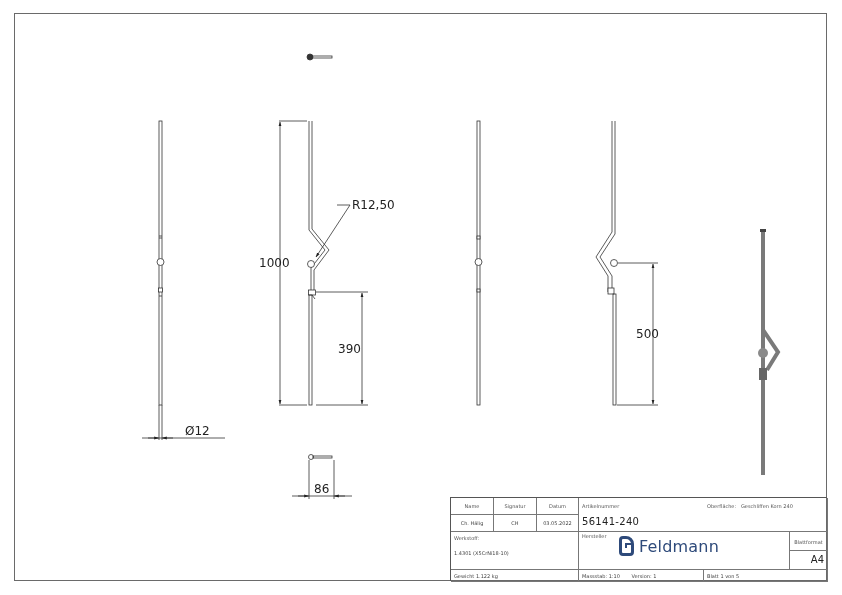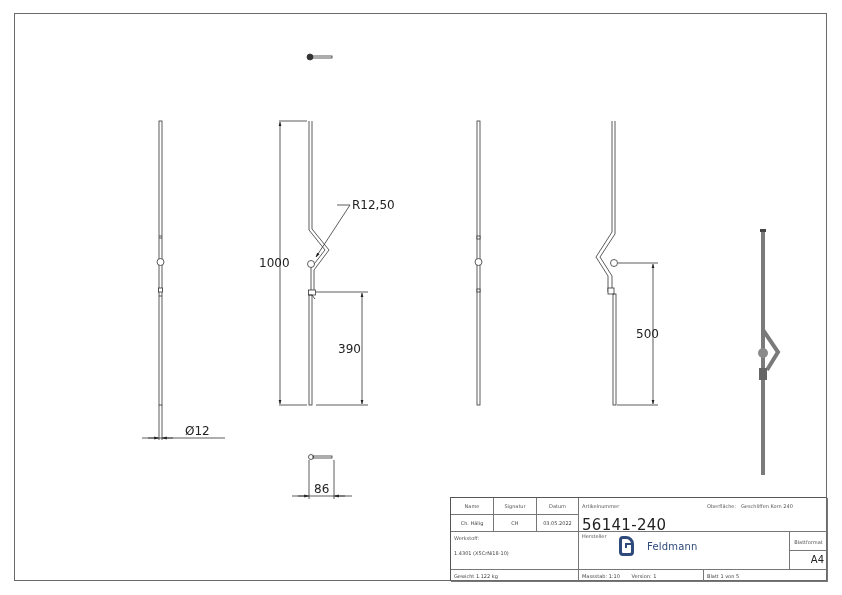--- a/index.html
+++ b/index.html
@@ -5,26 +5,26 @@
   html, body { margin:0; padding:0; background:#ffffff; }
   body { width:842px; height:595px; position:relative; overflow:hidden; font-family:"DejaVu Sans", sans-serif; color:#222; }
   .frame { position:absolute; left:14px; top:13px; width:813px; height:568px; border:1px solid #6a6a6a; box-sizing:border-box; }
   svg.drawing { position:absolute; left:0; top:0; }
   .dimtxt { font-family:"DejaVu Sans", sans-serif; font-size:12px; fill:#222; }
   .tb { position:absolute; left:450px; top:497px; width:377px; height:84px; border-top:1px solid #555; border-left:1px solid #555; box-sizing:border-box; font-size:5px; color:#555; }
   .cell { position:absolute; box-sizing:border-box; border-right:1px solid #777; border-bottom:1px solid #777; padding:1px 3px; overflow:hidden; white-space:nowrap; }
   .c { text-align:center; }
   .lbl { font-size:5px; color:#555; }
   .val { font-size:5px; color:#444; }
-  .big { font-size:15px; color:#222; letter-spacing:0.3px; }
+  .big { font-size:10px; color:#222; letter-spacing:0.3px; }
   .fmt { font-size:10px; color:#222; text-align:right; }
   .logo { position:absolute; left:40px; top:4px; display:flex; align-items:center; }
   .logo-mark { width:15px; height:20px; border:3px solid #2e4a7a; border-radius:4px 8px 4px 4px; box-sizing:border-box; position:relative; }
   .logo-mark::after { content:""; position:absolute; left:3px; top:4px; width:6px; height:3px; border-top:2px solid #2e4a7a; border-left:2px solid #2e4a7a; }
-  .logo-text { font-size:10px; color:#2e4a7a; margin-left:13px; letter-spacing:0.2px; }
+  .logo-text { font-size:16px; color:#2e4a7a; margin-left:5px; letter-spacing:0.2px; }
 </style>
 </head>
 <body>
 
 <div class="frame"></div>
 
 <svg class="drawing" width="842" height="595" viewBox="0 0 842 595">
   <defs>
     <marker id="arr" viewBox="0 0 10 10" refX="9" refY="5" markerWidth="6" markerHeight="6" orient="auto-start-reverse">
       <path d="M0,2 L10,5 L0,8 z" fill="#222"></path>

